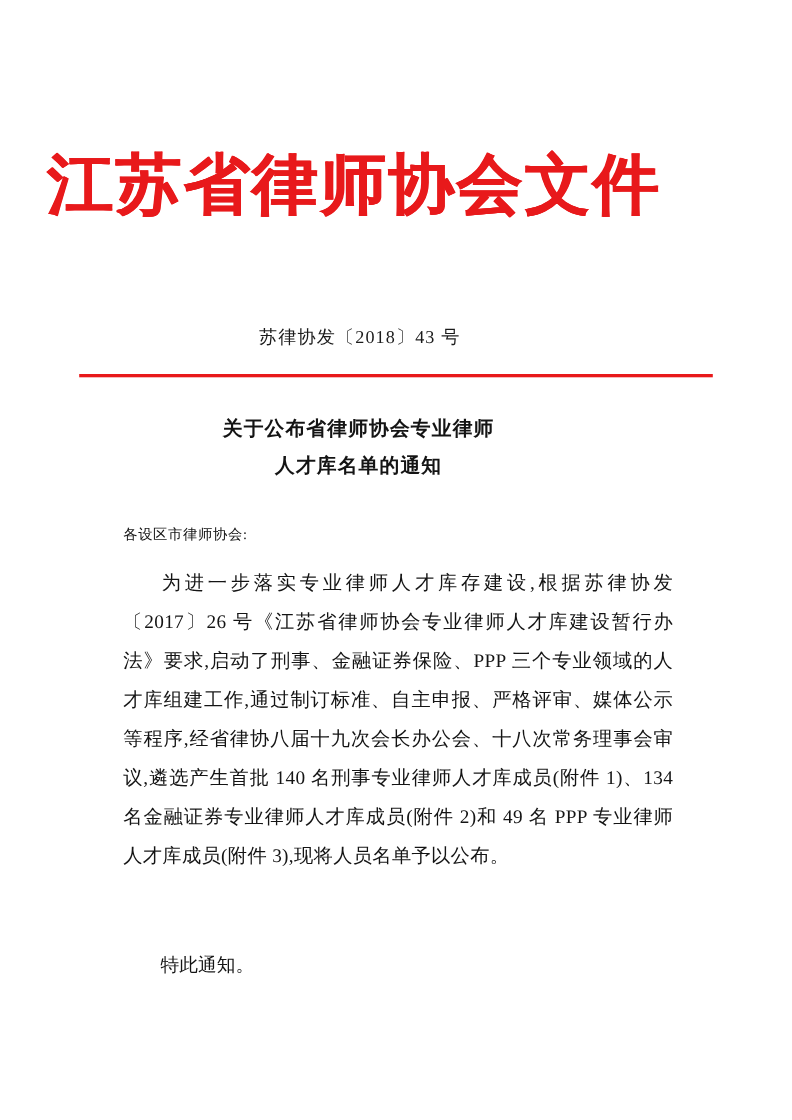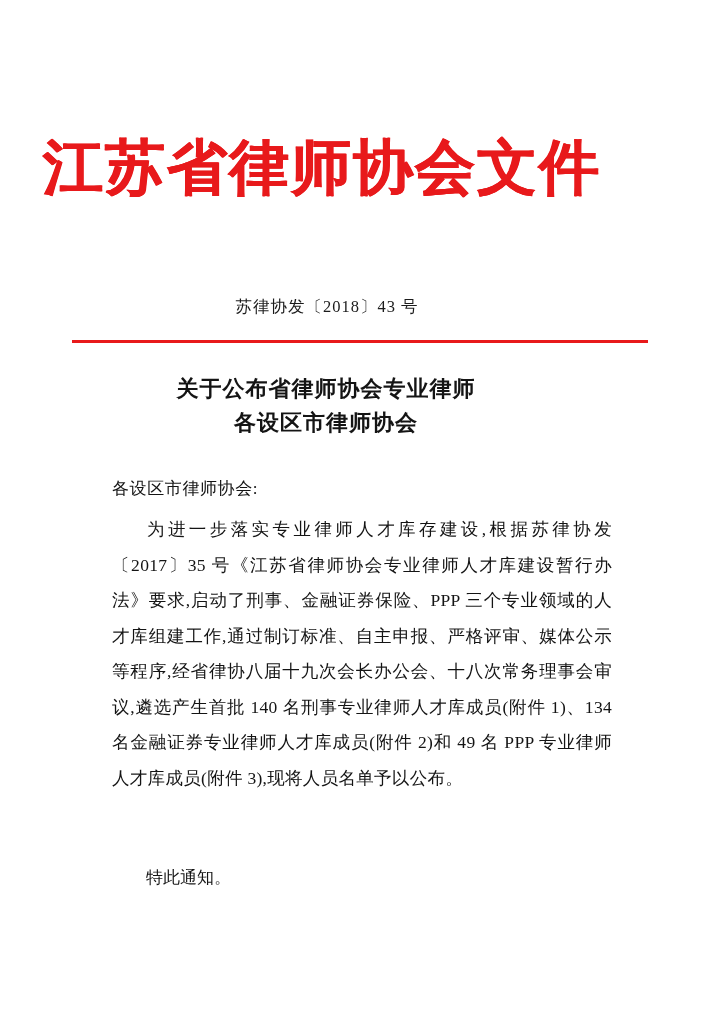--- a/index.html
+++ b/index.html
@@ -47,30 +47,30 @@
     height: 2.5px;
     background: #e8191b;
   }
   .subject {
     position: absolute;
     top: 372px;
     left: 0;
     width: 652px;
     text-align: center;
     font-weight: bold;
-    font-size: 22px;
+    font-size: 18px;
     line-height: 34px;
     color: #141414;
     letter-spacing: 1px;
   }
   .salutation {
     position: absolute;
     top: 477px;
     left: 112px;
-    font-size: 17px;
+    font-size: 13px;
     color: #141414;
     letter-spacing: 0.6px;
   }
   .body-text {
     position: absolute;
     top: 512px;
     left: 112px;
     width: 500px;
     font-size: 17.5px;
     line-height: 35.5px;
@@ -103,26 +103,26 @@
 <div class="page">
 
   <div class="doc-title">江苏省律师协会文件</div>
 
   <div class="doc-number">苏律协发〔2018〕43 号</div>
 
   <div class="red-rule"></div>
 
   <div class="subject">
     <div>关于公布省律师协会专业律师</div>
-    <div>各设区市律师协会</div>
+    <div>人才库名单的通知</div>
   </div>
 
   <div class="salutation">各设区市律师协会:</div>
 
   <div class="body-text">
-    <p>为进一步落实专业律师人才库存建设,根据苏律协发〔2017〕35 号《江苏省律师协会专业律师人才库建设暂行办法》要求,启动了刑事、金融证券保险、PPP 三个专业领域的人才库组建工作,通过制订标准、自主申报、严格评审、媒体公示等程序,经省律协八届十九次会长办公会、十八次常务理事会审议,遴选产生首批 140 名刑事专业律师人才库成员(附件 1)、134 名金融证券专业律师人才库成员(附件 2)和 49 名 PPP 专业律师人才库成员(附件 3),现将人员名单予以公布。</p>
+    <p>为进一步落实专业律师人才库存建设,根据苏律协发〔2017〕26 号《江苏省律师协会专业律师人才库建设暂行办法》要求,启动了刑事、金融证券保险、PPP 三个专业领域的人才库组建工作,通过制订标准、自主申报、严格评审、媒体公示等程序,经省律协八届十九次会长办公会、十八次常务理事会审议,遴选产生首批 140 名刑事专业律师人才库成员(附件 1)、134 名金融证券专业律师人才库成员(附件 2)和 49 名 PPP 专业律师人才库成员(附件 3),现将人员名单予以公布。</p>
   </div>
 
   <div class="closing">
     <p>特此通知。</p>
   </div>
 
 </div>
 
 </body></html>

